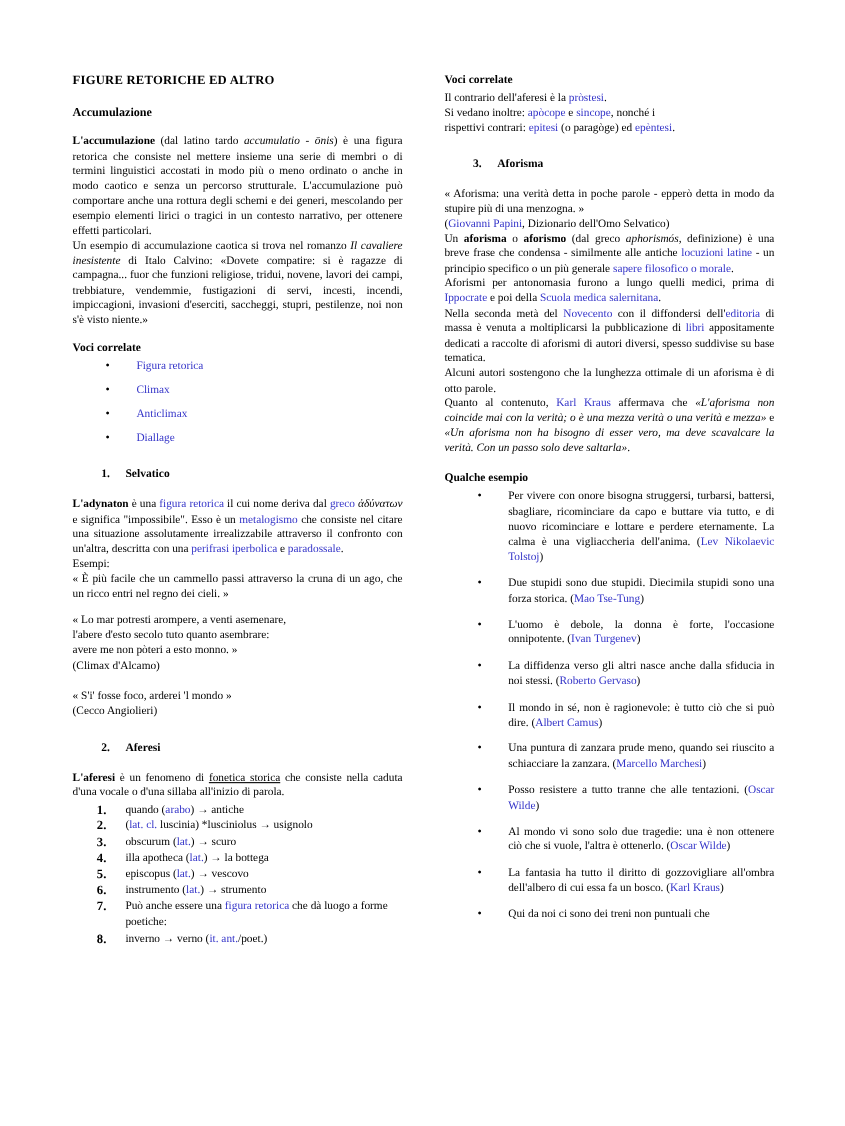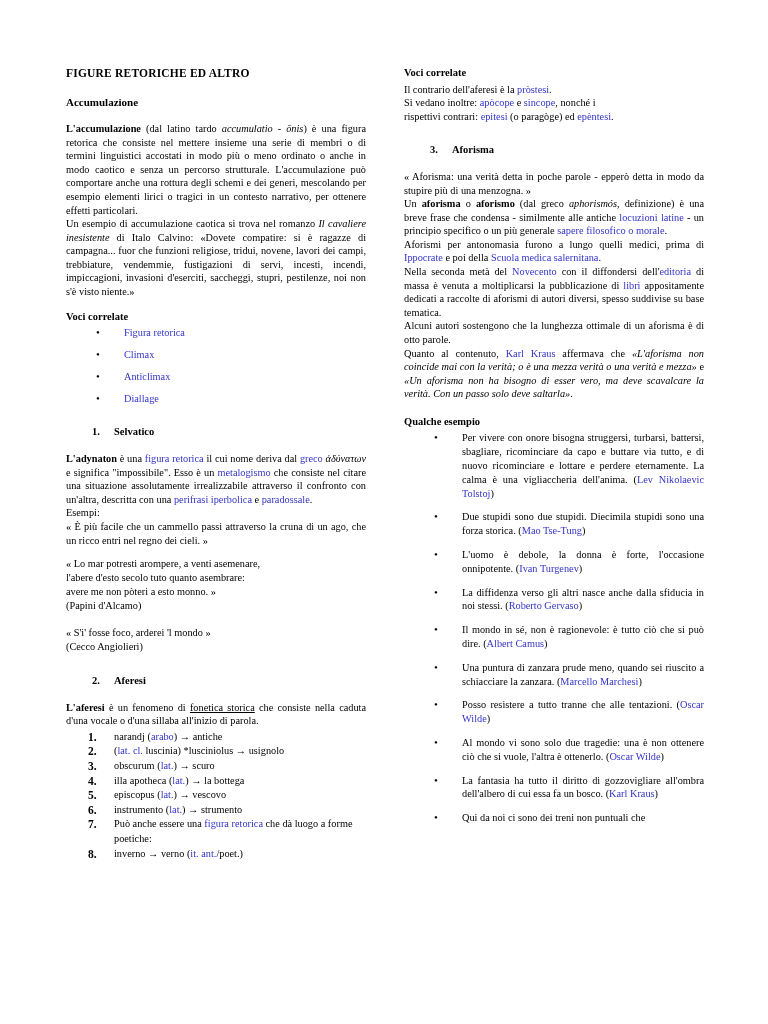--- a/index.html
+++ b/index.html
@@ -157,36 +157,36 @@
       <p class="body nojust">Esempi:</p>
 
       <p class="body">« È più facile che un cammello passi attraverso la cruna di un ago, che un ricco entri nel regno dei cieli. »</p>
 
       <div class="spacer10"></div>
 
       <p class="quote-block">
         <span>« Lo mar potresti arompere, a venti asemenare,</span><br>
         <span>l'abere d'esto secolo tuto quanto asembrare:</span><br>
         <span>avere me non pòteri a esto monno. »</span><br>
-        <span>(Papini d'Alcamo)</span>
+        <span>(Climax d'Alcamo)</span>
       </p>
 
       <div class="spacer14"></div>
 
       <p class="quote-block">
         <span>« S'i' fosse foco, arderei 'l mondo »</span><br>
         <span>(Cecco Angiolieri)</span>
       </p>
 
       <h3 class="num-head"><span class="n">2.</span><span>Aferesi</span></h3>
 
       <p class="body"><span class="b">L'aferesi</span><span> è un fenomeno di </span><span class="uline">fonetica storica</span><span> che consiste nella caduta d'una vocale o d'una sillaba all'inizio di parola.</span></p>
 
       <ol class="numlist">
-        <li><span>narandj (</span><span class="lnk">arabo</span><span>) → antiche</span></li>
+        <li><span>quando (</span><span class="lnk">arabo</span><span>) → antiche</span></li>
         <li><span>(</span><span class="lnk">lat. cl.</span><span> luscinia) *lusciniolus → usignolo</span></li>
         <li><span>obscurum (</span><span class="lnk">lat.</span><span>) → scuro</span></li>
         <li><span>illa apotheca (</span><span class="lnk">lat.</span><span>) → la bottega</span></li>
         <li><span>episcopus (</span><span class="lnk">lat.</span><span>) → vescovo</span></li>
         <li><span>instrumento (</span><span class="lnk">lat.</span><span>) → strumento</span></li>
         <li><span>Può anche essere una </span><span class="lnk">figura retorica</span><span> che dà luogo a forme poetiche:</span></li>
         <li><span>inverno → verno (</span><span class="lnk">it. ant.</span><span>/poet.)</span></li>
       </ol>
 
     </div>
@@ -194,20 +194,21 @@
     <div class="col">
 
       <h3 class="sub-head" style="margin-top:0">Voci correlate</h3>
 
       <p class="body nojust"><span>Il contrario dell'aferesi è la </span><span class="lnk">pròstesi</span><span>.</span><br><span>Si vedano inoltre: </span><span class="lnk">apòcope</span><span> e </span><span class="lnk">sincope</span><span>, nonché i</span><br><span>rispettivi contrari: </span><span class="lnk">epitesi</span><span> (o paragòge) ed </span><span class="lnk">epèntesi</span><span>.</span></p>
 
       <h3 class="num-head"><span class="n">3.</span><span>Aforisma</span></h3>
 
       <p class="body">« Aforisma: una verità detta in poche parole - epperò detta in modo da stupire più di una menzogna. »</p>
 
+      <p class="body nojust"><span>(</span><span class="lnk">Giovanni Papini</span><span>, Dizionario dell'Omo Selvatico)</span></p>
 
       <p class="body"><span>Un </span><span class="b">aforisma</span><span> o </span><span class="b">aforismo</span><span> (dal greco </span><span class="i">aphorismós</span><span>, definizione) è una breve frase che condensa - similmente alle antiche </span><span class="lnk">locuzioni latine</span><span> - un principio specifico o un più generale </span><span class="lnk">sapere filosofico o morale</span><span>.</span></p>
 
       <p class="body"><span>Aforismi per antonomasia furono a lungo quelli medici, prima di </span><span class="lnk">Ippocrate</span><span> e poi della </span><span class="lnk">Scuola medica salernitana</span><span>.</span></p>
 
       <p class="body"><span>Nella seconda metà del </span><span class="lnk">Novecento</span><span> con il diffondersi dell'</span><span class="lnk">editoria</span><span> di massa è venuta a moltiplicarsi la pubblicazione di </span><span class="lnk">libri</span><span> appositamente dedicati a raccolte di aforismi di autori diversi, spesso suddivise su base tematica.</span></p>
 
       <p class="body">Alcuni autori sostengono che la lunghezza ottimale di un aforisma è di otto parole.</p>
 
       <p class="body"><span>Quanto al contenuto, </span><span class="lnk">Karl Kraus</span><span> affermava che </span><span class="i">«L'aforisma non coincide mai con la verità; o è una mezza verità o una verità e mezza»</span><span> e </span><span class="i">«Un aforisma non ha bisogno di esser vero, ma deve scavalcare la verità. Con un passo solo deve saltarla»</span><span>.</span></p>

